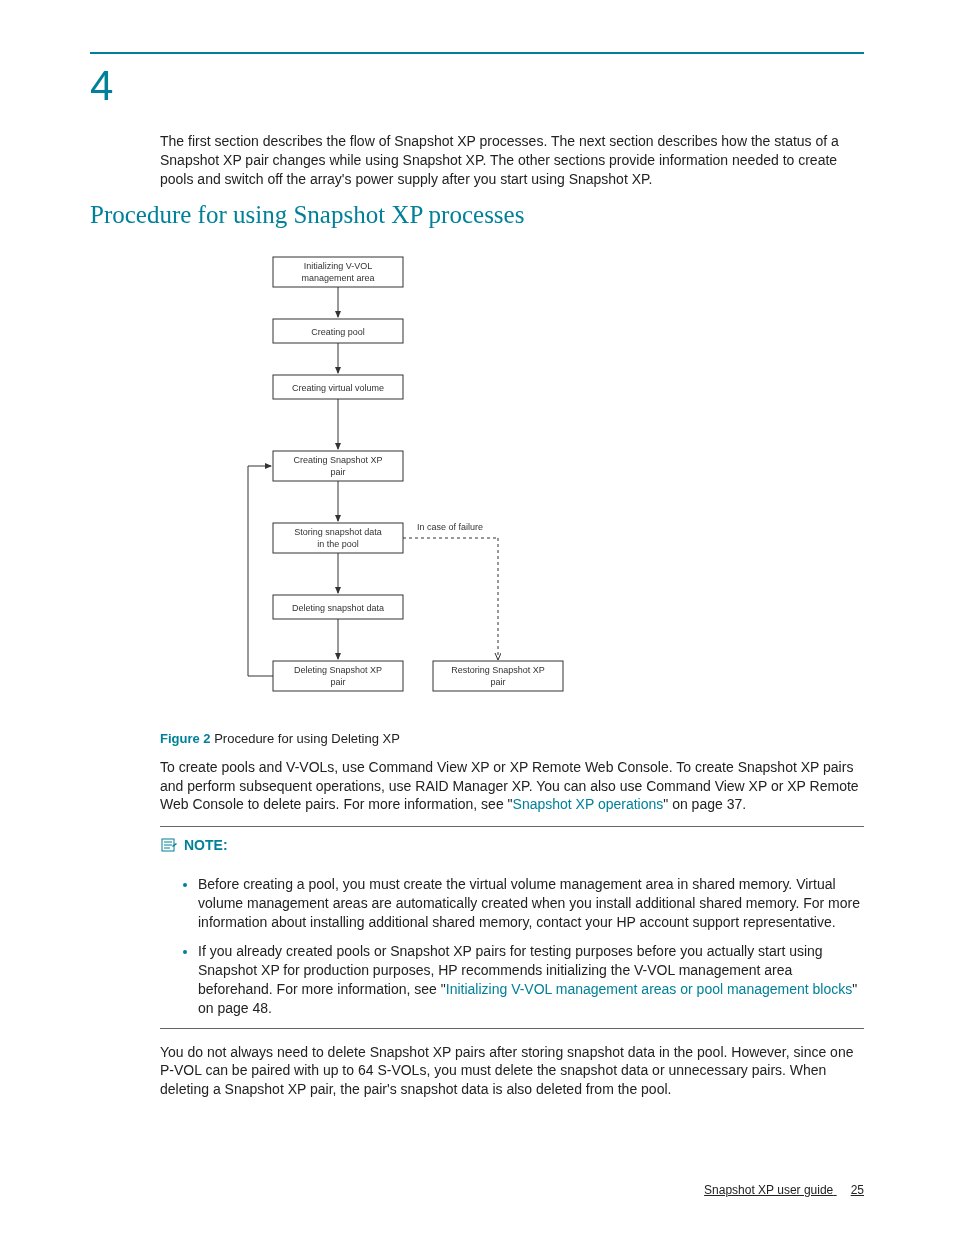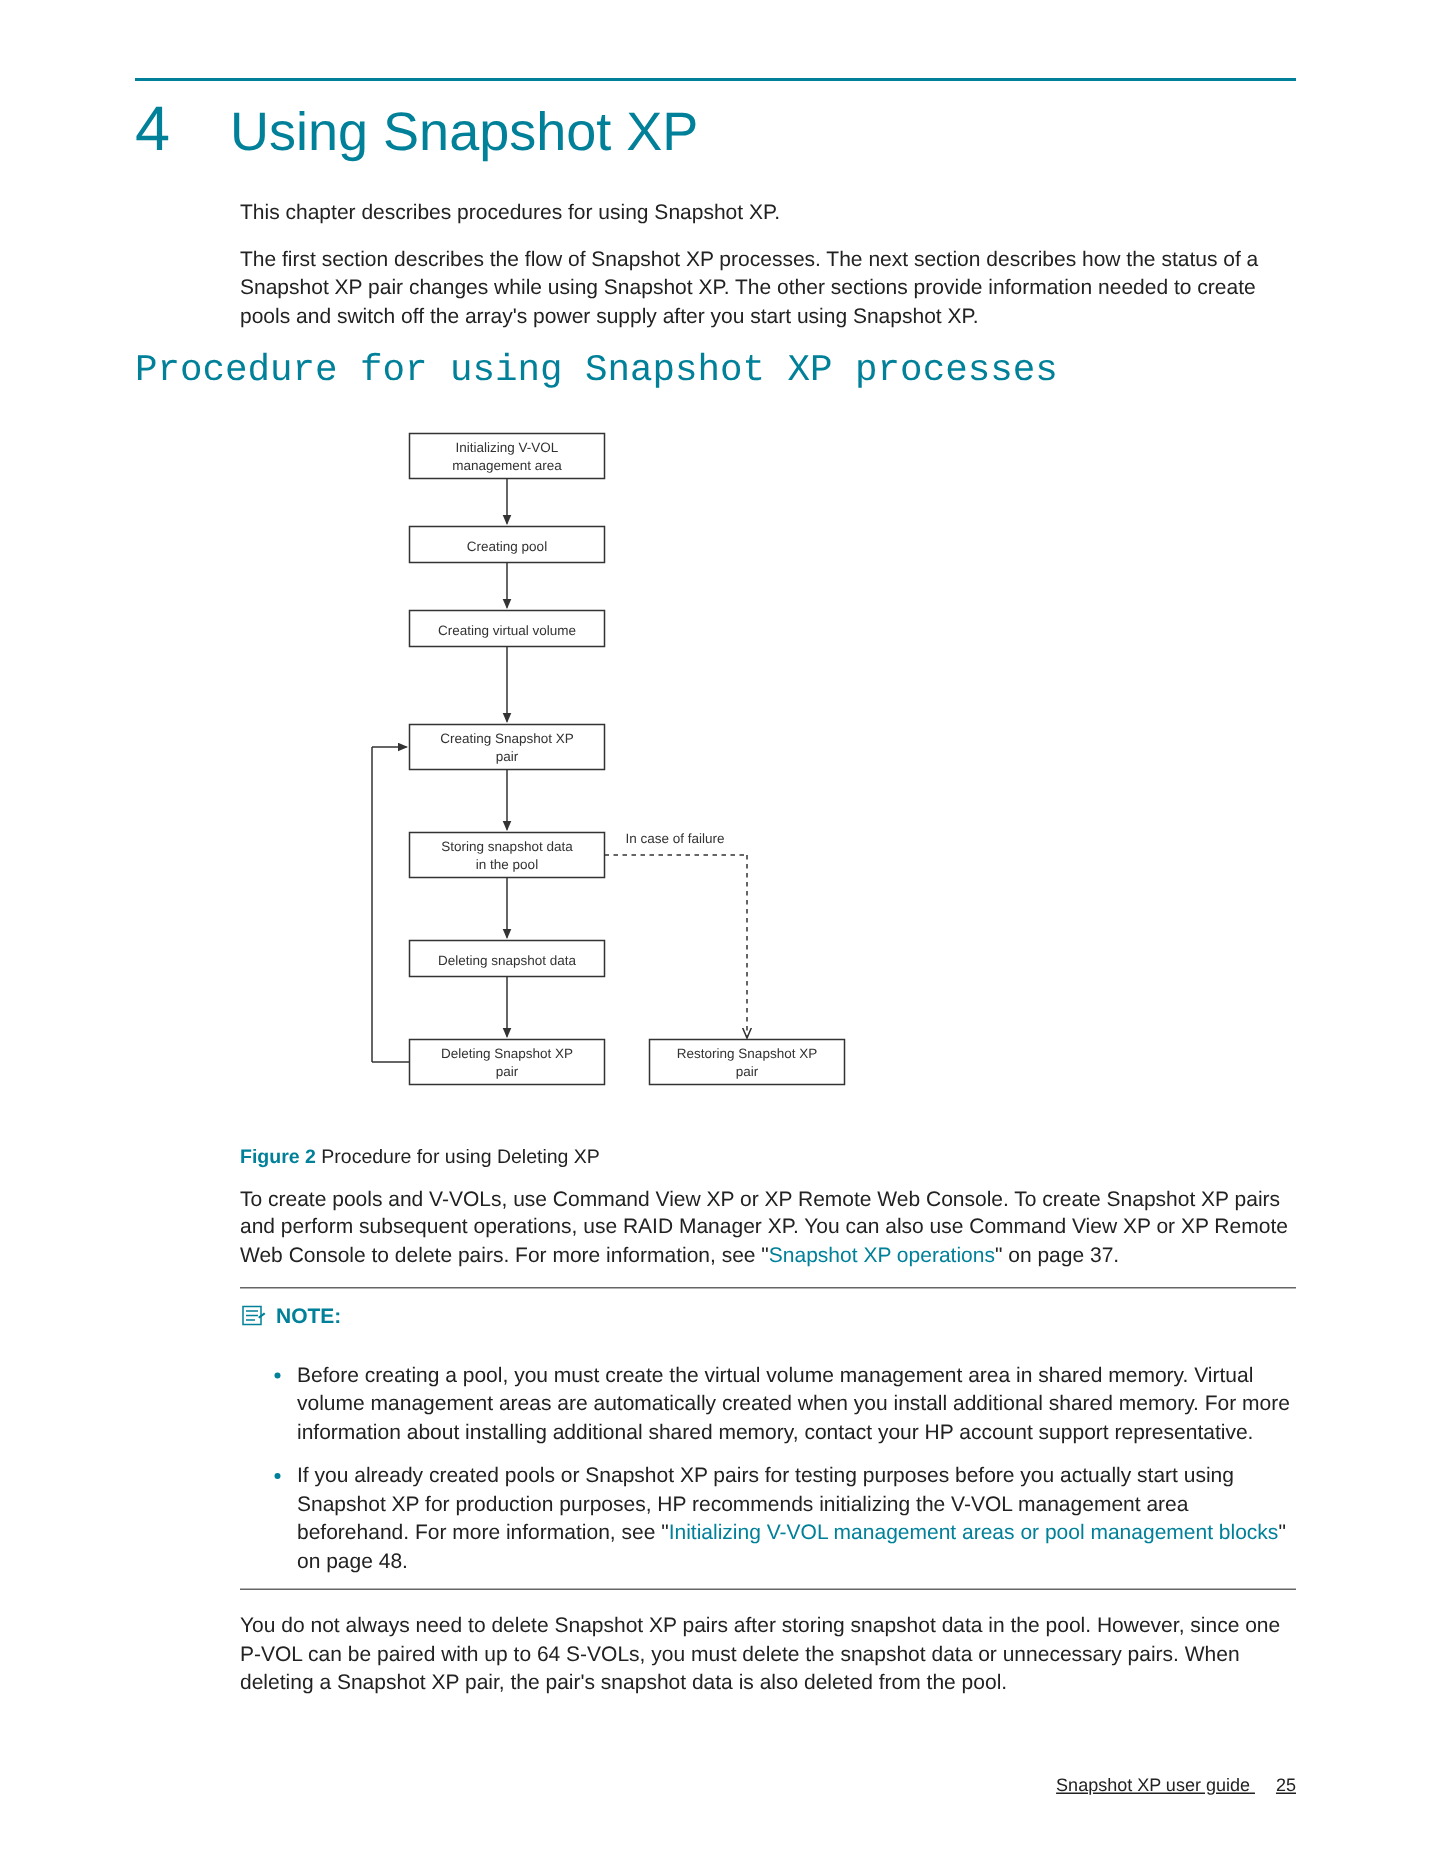--- a/index.html
+++ b/index.html
@@ -44,21 +44,21 @@
     font-size:14px;
     line-height:1.35;
   }
   .indent{margin-left:70px;}
   .para{margin:0 0 12px 0;}
   h2.section{
     font-size:25px;
     font-weight:300;
     color:var(--hp-teal);
     margin:10px 0 14px 0;
-    font-family:Liberation Mono, monospace;
+    font-family:Liberation Serif, serif;
   }
   
   .flowchart{
     margin-left:98px;
     margin-bottom:6px;
     margin-top:26px;
   }
   .flowchart svg{display:block;}
   .fc-box{fill:#fff;stroke:#333;stroke-width:1;}
   .fc-txt{font-size:9px;font-family:Arial,sans-serif;fill:#333;}
@@ -105,25 +105,23 @@
   }
   footer .pg{margin-left:14px;}
 </style>
 </head>
 <body>
 
 <div class="top-rule"></div>
 
 <header class="chapter">
   <span class="chap-num">4</span>
-  <span class="chap-title">Using Snapshot XP</span>
 </header>
 
 <div class="body-text indent">
-  <p class="para">This chapter describes procedures for using Snapshot XP.</p>
   <p class="para">The first section describes the flow of Snapshot XP processes. The next section describes how the status of a Snapshot XP pair changes while using Snapshot XP. The other sections provide information needed to create pools and switch off the array's power supply after you start using Snapshot XP.</p>
 </div>
 
 <h2 class="section">Procedure for using Snapshot XP processes</h2>
 
 <figure class="flowchart">
 <svg width="380" height="470">
   <defs>
     <marker id="ah" markerWidth="8" markerHeight="8" refX="6" refY="3" orient="auto">
       <path d="M0,0 L7,3 L0,6 Z" class="arrow-head"></path>

